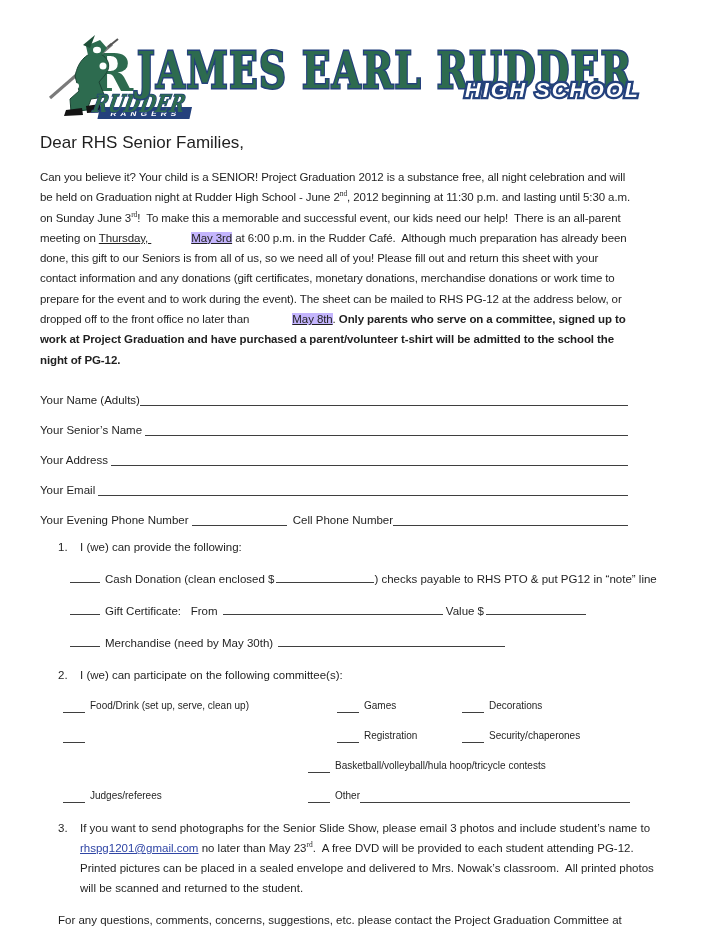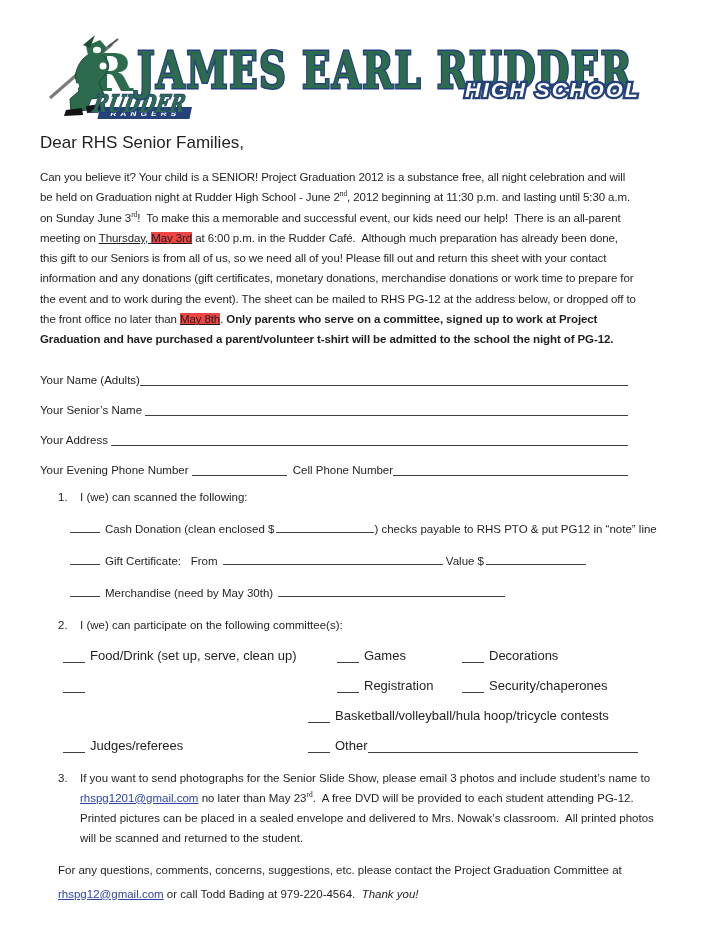--- a/index.html
+++ b/index.html
@@ -6,41 +6,41 @@
   html,body { background:#ffffff; }
   .page {
     position:relative; width:720px; height:939px; background:#fff;
     font-family:"Liberation Sans", sans-serif; color:#1f1f1f; overflow:hidden;
   }
   .header-svg { position:absolute; left:0; top:0; }
   .content { position:absolute; left:40px; top:128px; width:620px; }
 
   .salutation { margin-top:5px; font-size:17px; }
   .p1 { margin-top:14px; font-size:11.5px; line-height:20.3px; letter-spacing:-0.1px; width:596px; }
-  .hl { background:#ef4444; }
+  .hl { background:#c4b5fd;margin-left:40px; }
   .u  { text-decoration:underline; }
   sup { font-size:7.5px; vertical-align:super; line-height:0;font-family:Liberation Serif, serif; }
   b   { font-weight:bold; }
 
   .form-area { margin-top:6px;text-align:center; }
   .form-row { display:flex; align-items:flex-end; height:30px; font-size:11.5px; width:588px; }
   .lbl { white-space:pre; flex:0 0 auto; }
   .bl { display:inline-block; border-bottom:1.2px solid #3f3f3f; height:13px; vertical-align:baseline; }
   .fill { flex:1 1 auto; }
   .w95{width:95px} .w98{width:98px} .w220{width:220px} .w100{width:100px}
   .w227{width:227px} .w270{width:270px} .w30{width:30px} .w22{width:22px}
   .gap6 { margin-left:6px;margin-top:41px; }
 
   .sec-head { margin-top:14px; font-size:11.5px; display:flex; line-height:15px; }
   .sec-head .num { margin-left:18px; width:22px; flex:0 0 auto; }
   .sub-item { margin-top:15px; margin-left:30px; font-size:11.5px; line-height:15px; white-space:nowrap; }
   .sub-item .bl { margin-right:5px; }
   .sub-item .bl.mid { margin-right:0; margin-left:2px; }
 
-  .grid { margin-left:23px; display:grid; grid-template-columns:274px 125px auto; grid-auto-rows:30px; align-items:end; font-size:13px; }
+  .grid { margin-left:23px; display:grid; grid-template-columns:274px 125px auto; grid-auto-rows:30px; align-items:end; font-size:10px; }
   .cell { display:flex; align-items:flex-end; line-height:15px; white-space:nowrap; }
   .cell .bl { margin-right:5px; flex:0 0 auto; }
   .cell-wide { grid-column:2 / 4; margin-left:-29px; }
 
   .sec3 { margin-top:15px; position:relative; padding-left:40px; font-size:11.5px; line-height:20px; width:620px; }
   .sec3 .num3 { position:absolute; left:18px; top:0; }
   .footer { margin-top:10px; margin-left:18px; font-size:11.5px; line-height:24px; width:590px; }
   .link { color:#2f45a5; text-decoration:underline; cursor:pointer; }
   .it { font-style:italic; }
 </style>
@@ -93,30 +93,34 @@
       </div>
       <div class="form-row">
         <span class="lbl">Your Senior’s Name </span>
           <span class="bl fill"></span>
       </div>
       <div class="form-row">
         <span class="lbl">Your Address </span>
           <span class="bl fill"></span>
       </div>
       <div class="form-row">
+        <span class="lbl">Your Email </span>
+          <span class="bl fill"></span>
+      </div>
+      <div class="form-row">
         <span class="lbl">Your Evening Phone Number </span>
           <span class="bl w95"></span>
           <span class="lbl gap6">Cell Phone Number</span>
           <span class="bl fill"></span>
       </div>
     </div>
 
     <div class="sec-head">
       <span class="num">1.</span>
-        <span>I (we) can scanned the following:</span>
+        <span>I (we) can provide the following:</span>
     </div>
     <div class="sub-item">
       <span class="bl w30"></span><span>Cash Donation (clean enclosed $</span><span class="bl w98 mid"></span><span>) checks payable to RHS PTO &amp; put PG12 in “note” line</span>
     </div>
     <div class="sub-item">
       <span class="bl w30"></span><span>Gift Certificate:&nbsp;&nbsp; From </span><span class="bl w220 mid"></span><span> Value $</span><span class="bl w100 mid"></span>
     </div>
     <div class="sub-item">
       <span class="bl w30"></span><span>Merchandise (need by May 30th) </span><span class="bl w227 mid"></span>
     </div>

